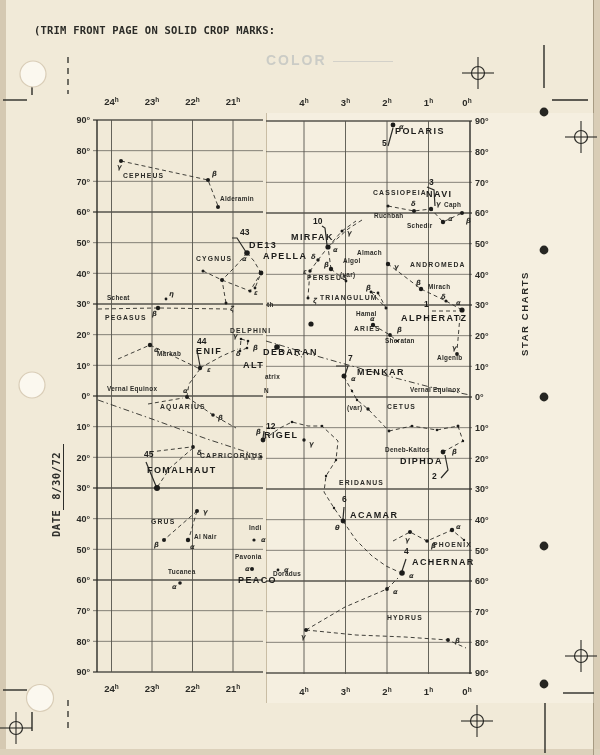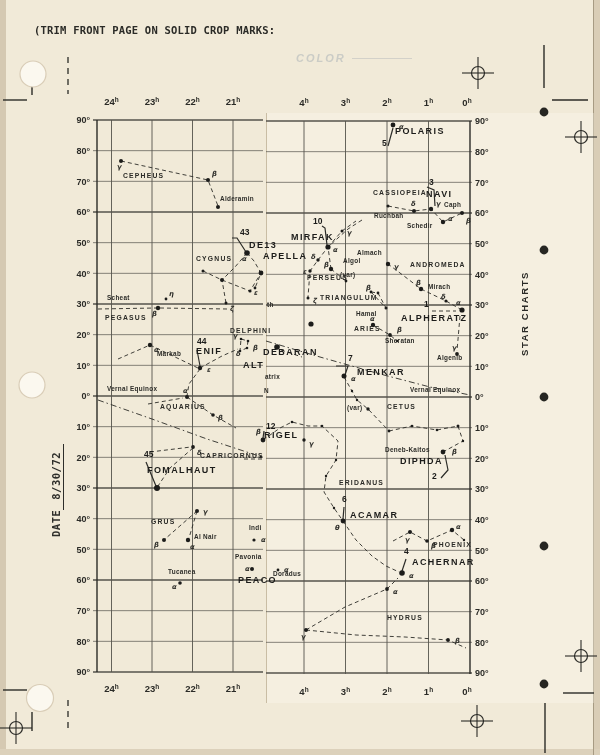--- a/index.html
+++ b/index.html
@@ -11,22 +11,22 @@
   #sheet-right-edge{position:absolute;left:593px;top:0;width:1px;height:755px;background:#a79b83;}
   #overlay-sheet{position:absolute;left:266px;top:113px;width:327px;height:590px;
        background:rgba(255,252,243,.30);border-left:1px solid #c9bda4;}
   .rot{position:absolute;transform:rotate(-90deg);transform-origin:0 0;white-space:nowrap;}
   #trim-note{position:absolute;left:34px;top:24px;font-family:"DejaVu Sans Mono",monospace;
        font-size:10.5px;font-weight:bold;color:#2b2b27;letter-spacing:.2px;text-align:center;}
   #date-block{left:50px;top:537px;font-family:"DejaVu Sans Mono",monospace;
        font-size:10.5px;font-weight:bold;color:#2e2e2a;letter-spacing:.5px;}
   #date-value{border-bottom:1.3px solid #2e2e2a;padding:0 8px 1px 10px;}
   #star-charts{left:519px;top:356px;font-size:9.5px;font-weight:700;color:#2b2b27;letter-spacing:1.6px;}
-  #ghost-note{position:absolute;left:296px;top:52px;font-size:11px;letter-spacing:2px;
-       color:rgba(105,125,150,.28);font-weight:700;font-style:italic;}
+  #ghost-note{position:absolute;left:266px;top:52px;font-size:14px;letter-spacing:2px;
+       color:rgba(105,125,150,.28);font-weight:700;}
   #ghost-note .gline{display:inline-block;width:60px;border-bottom:1px solid rgba(105,125,150,.22);
        margin-left:6px;vertical-align:3px;}
   svg{position:absolute;left:0;top:0;}
 </style>
 </head>
 <body>
 
 <div id="underlay-left"></div>
 <div id="underlay-right"></div>
 <div id="underlay-bottom"></div>

